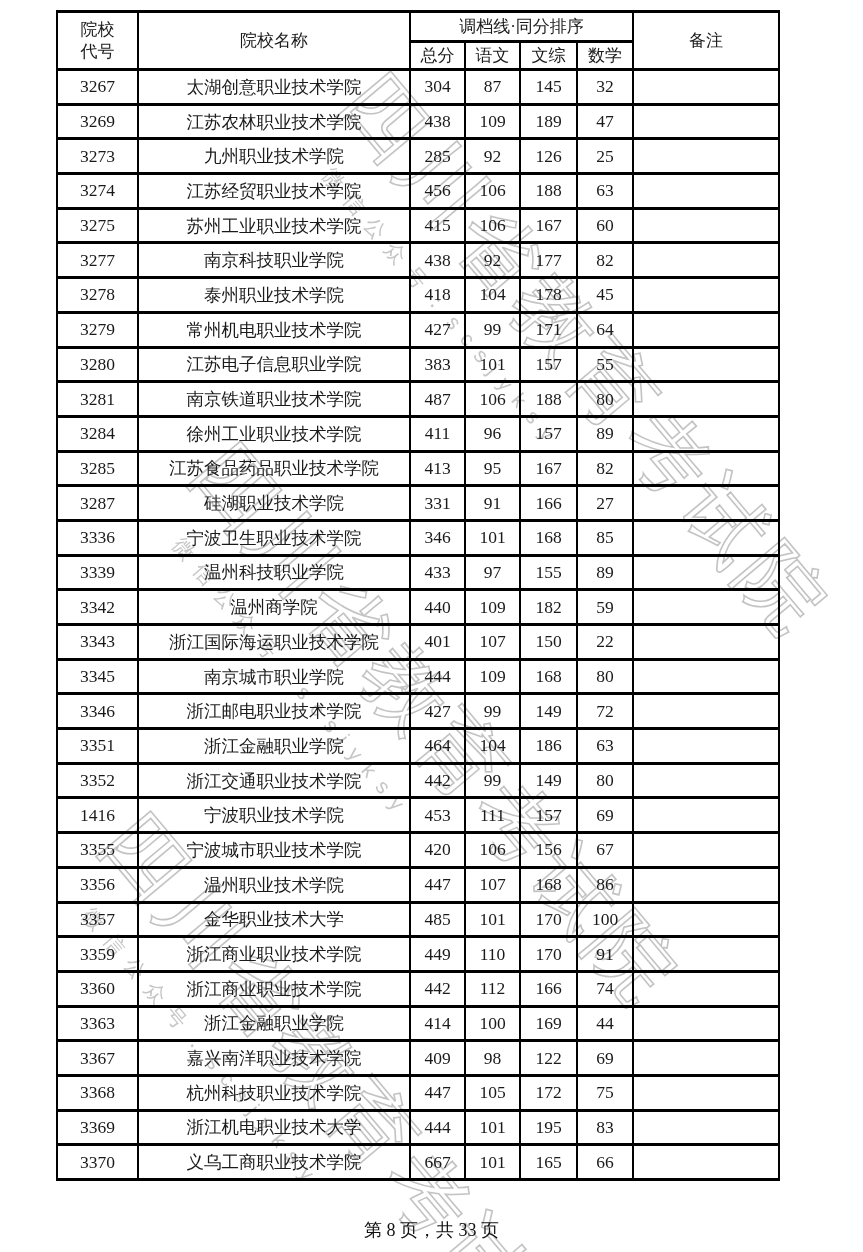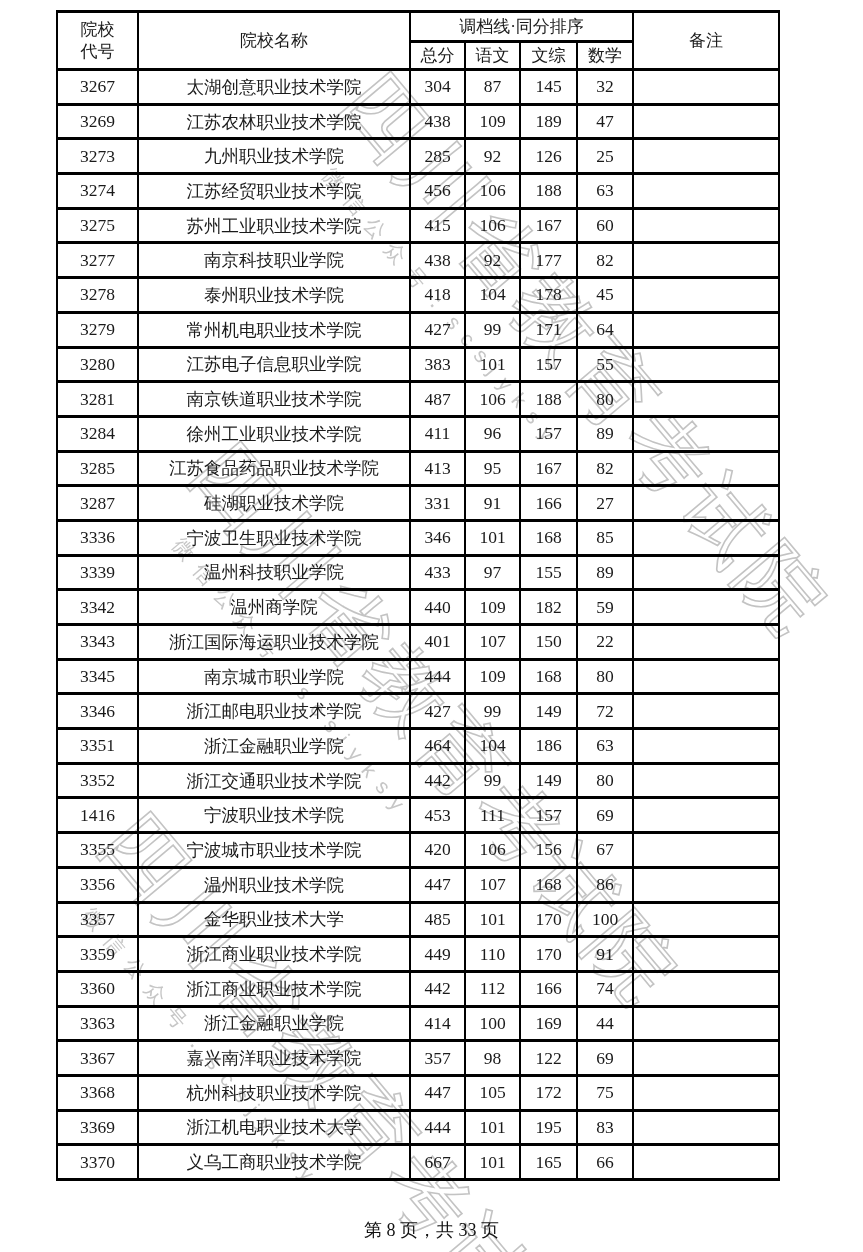--- a/index.html
+++ b/index.html
@@ -372,21 +372,21 @@
       <td>浙江金融职业学院</td>
       <td class="num">414</td>
       <td class="num">100</td>
       <td class="num">169</td>
       <td class="num">44</td>
       <td></td>
     </tr>
         <tr>
       <td class="num">3367</td>
       <td>嘉兴南洋职业技术学院</td>
-      <td class="num">357</td>
+      <td class="num">409</td>
       <td class="num">98</td>
       <td class="num">122</td>
       <td class="num">69</td>
       <td></td>
     </tr>
         <tr>
       <td class="num">3368</td>
       <td>杭州科技职业技术学院</td>
       <td class="num">447</td>
       <td class="num">105</td>

